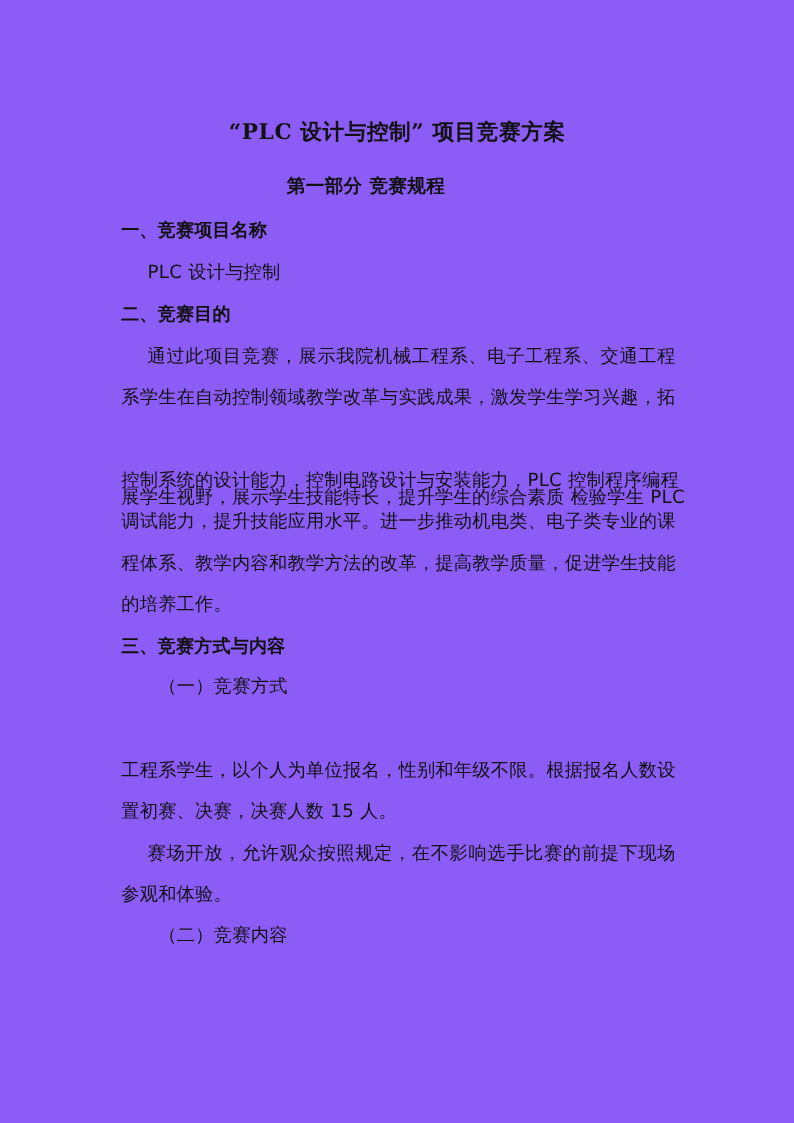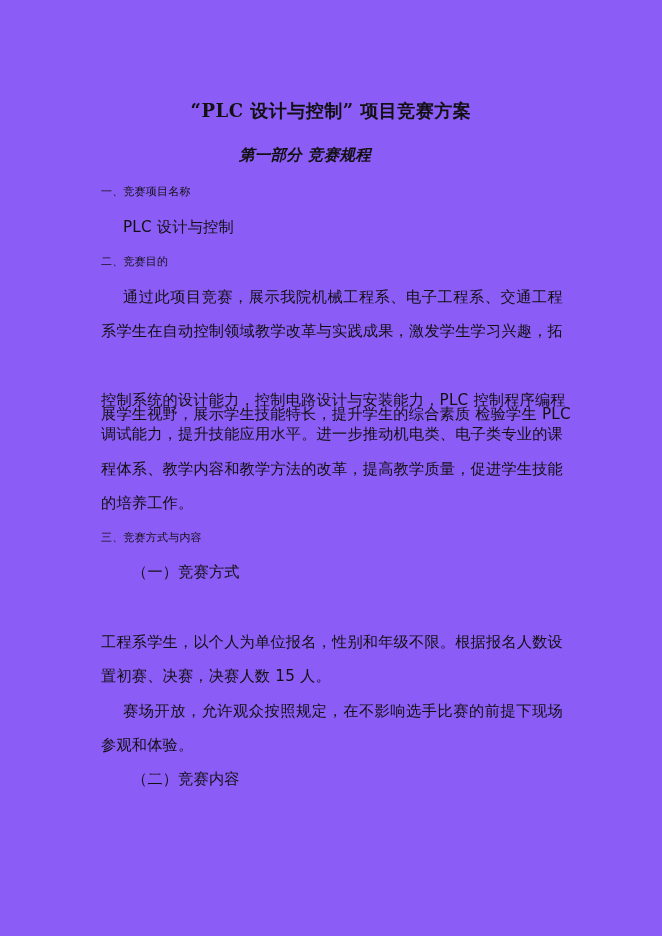--- a/index.html
+++ b/index.html
@@ -41,25 +41,24 @@
       font-size: 18px;
       letter-spacing: 0.5px;
     }
     .subtitle {
       left: 0;
       width: 610px;
       text-align: center;
       font-weight: bold;
       font-size: 15.5px;
       letter-spacing: 0.3px;
-      font-style: italic;
     }
     .heading {
-      font-weight: normal;
-      font-size: 11px;
+      font-weight: bold;
+      font-size: 15px;
     }
     .indent1 { left: 123px; width: 440px; }
     .indent-sub { left: 132px; width: 427px; font-family: Liberation Mono, monospace; }
     .justify {
       text-align: justify;
       text-align-last: justify;
     }
   </style>
 </head>
 <body>

